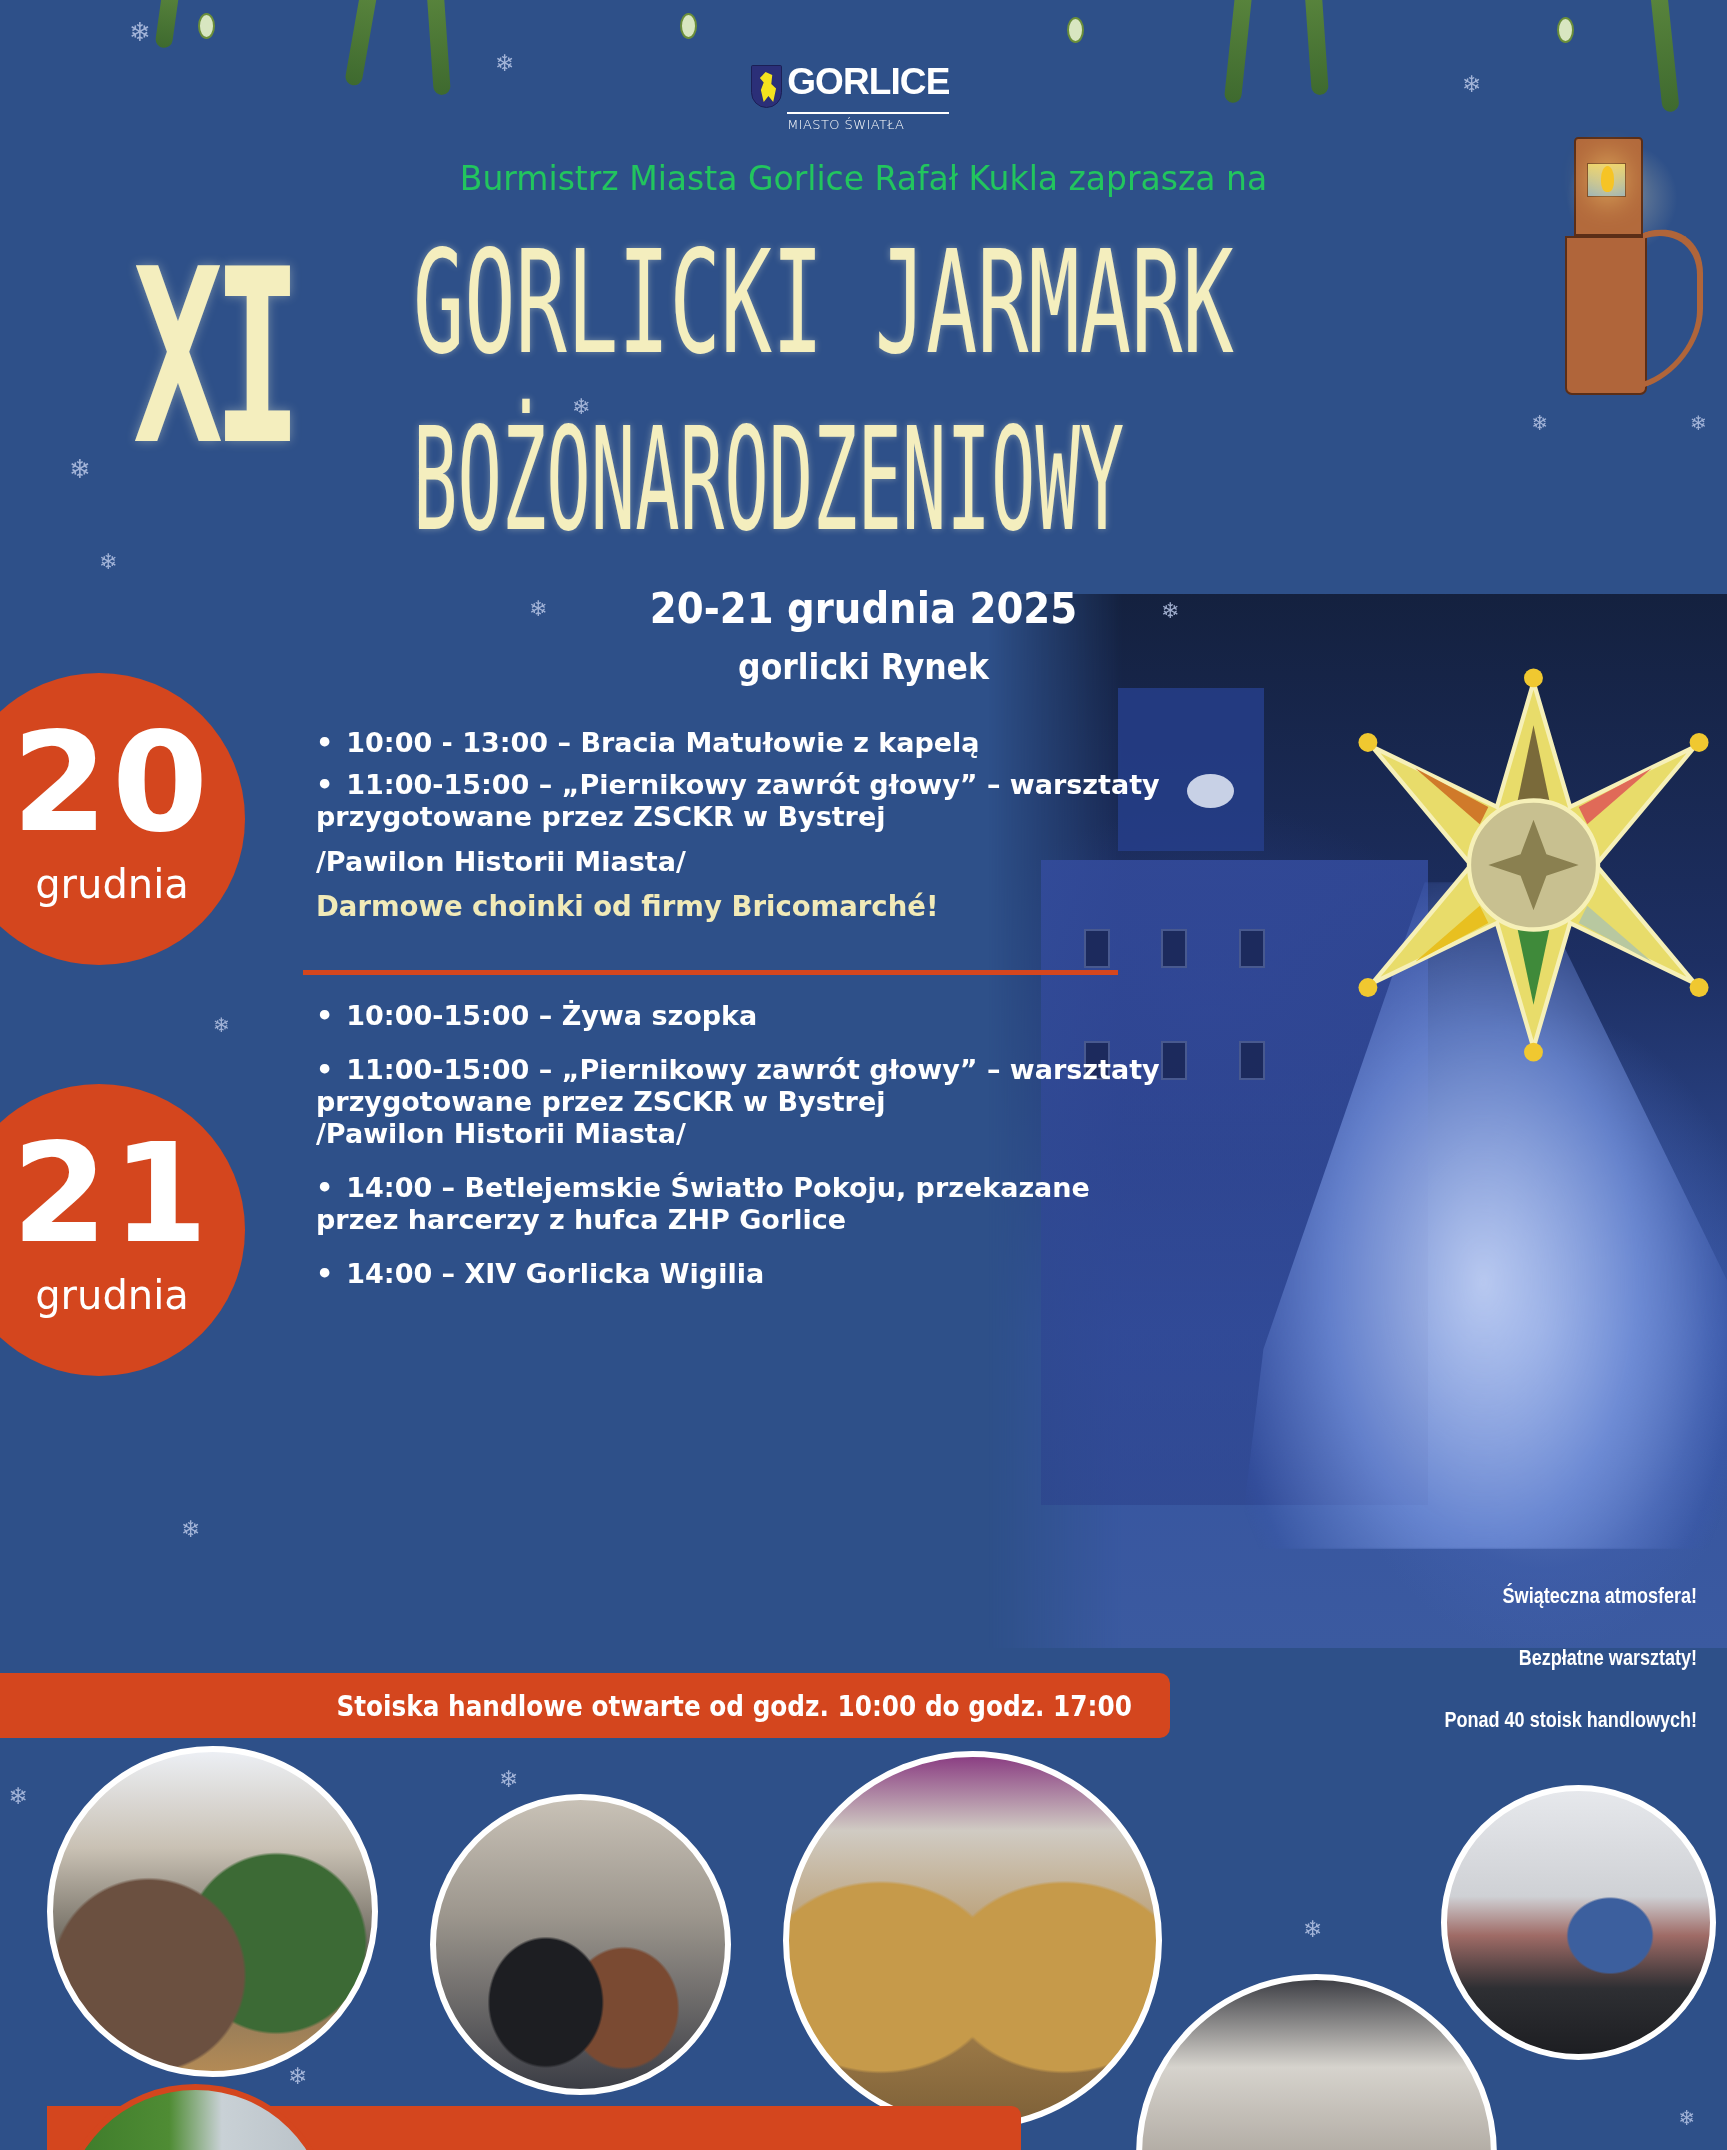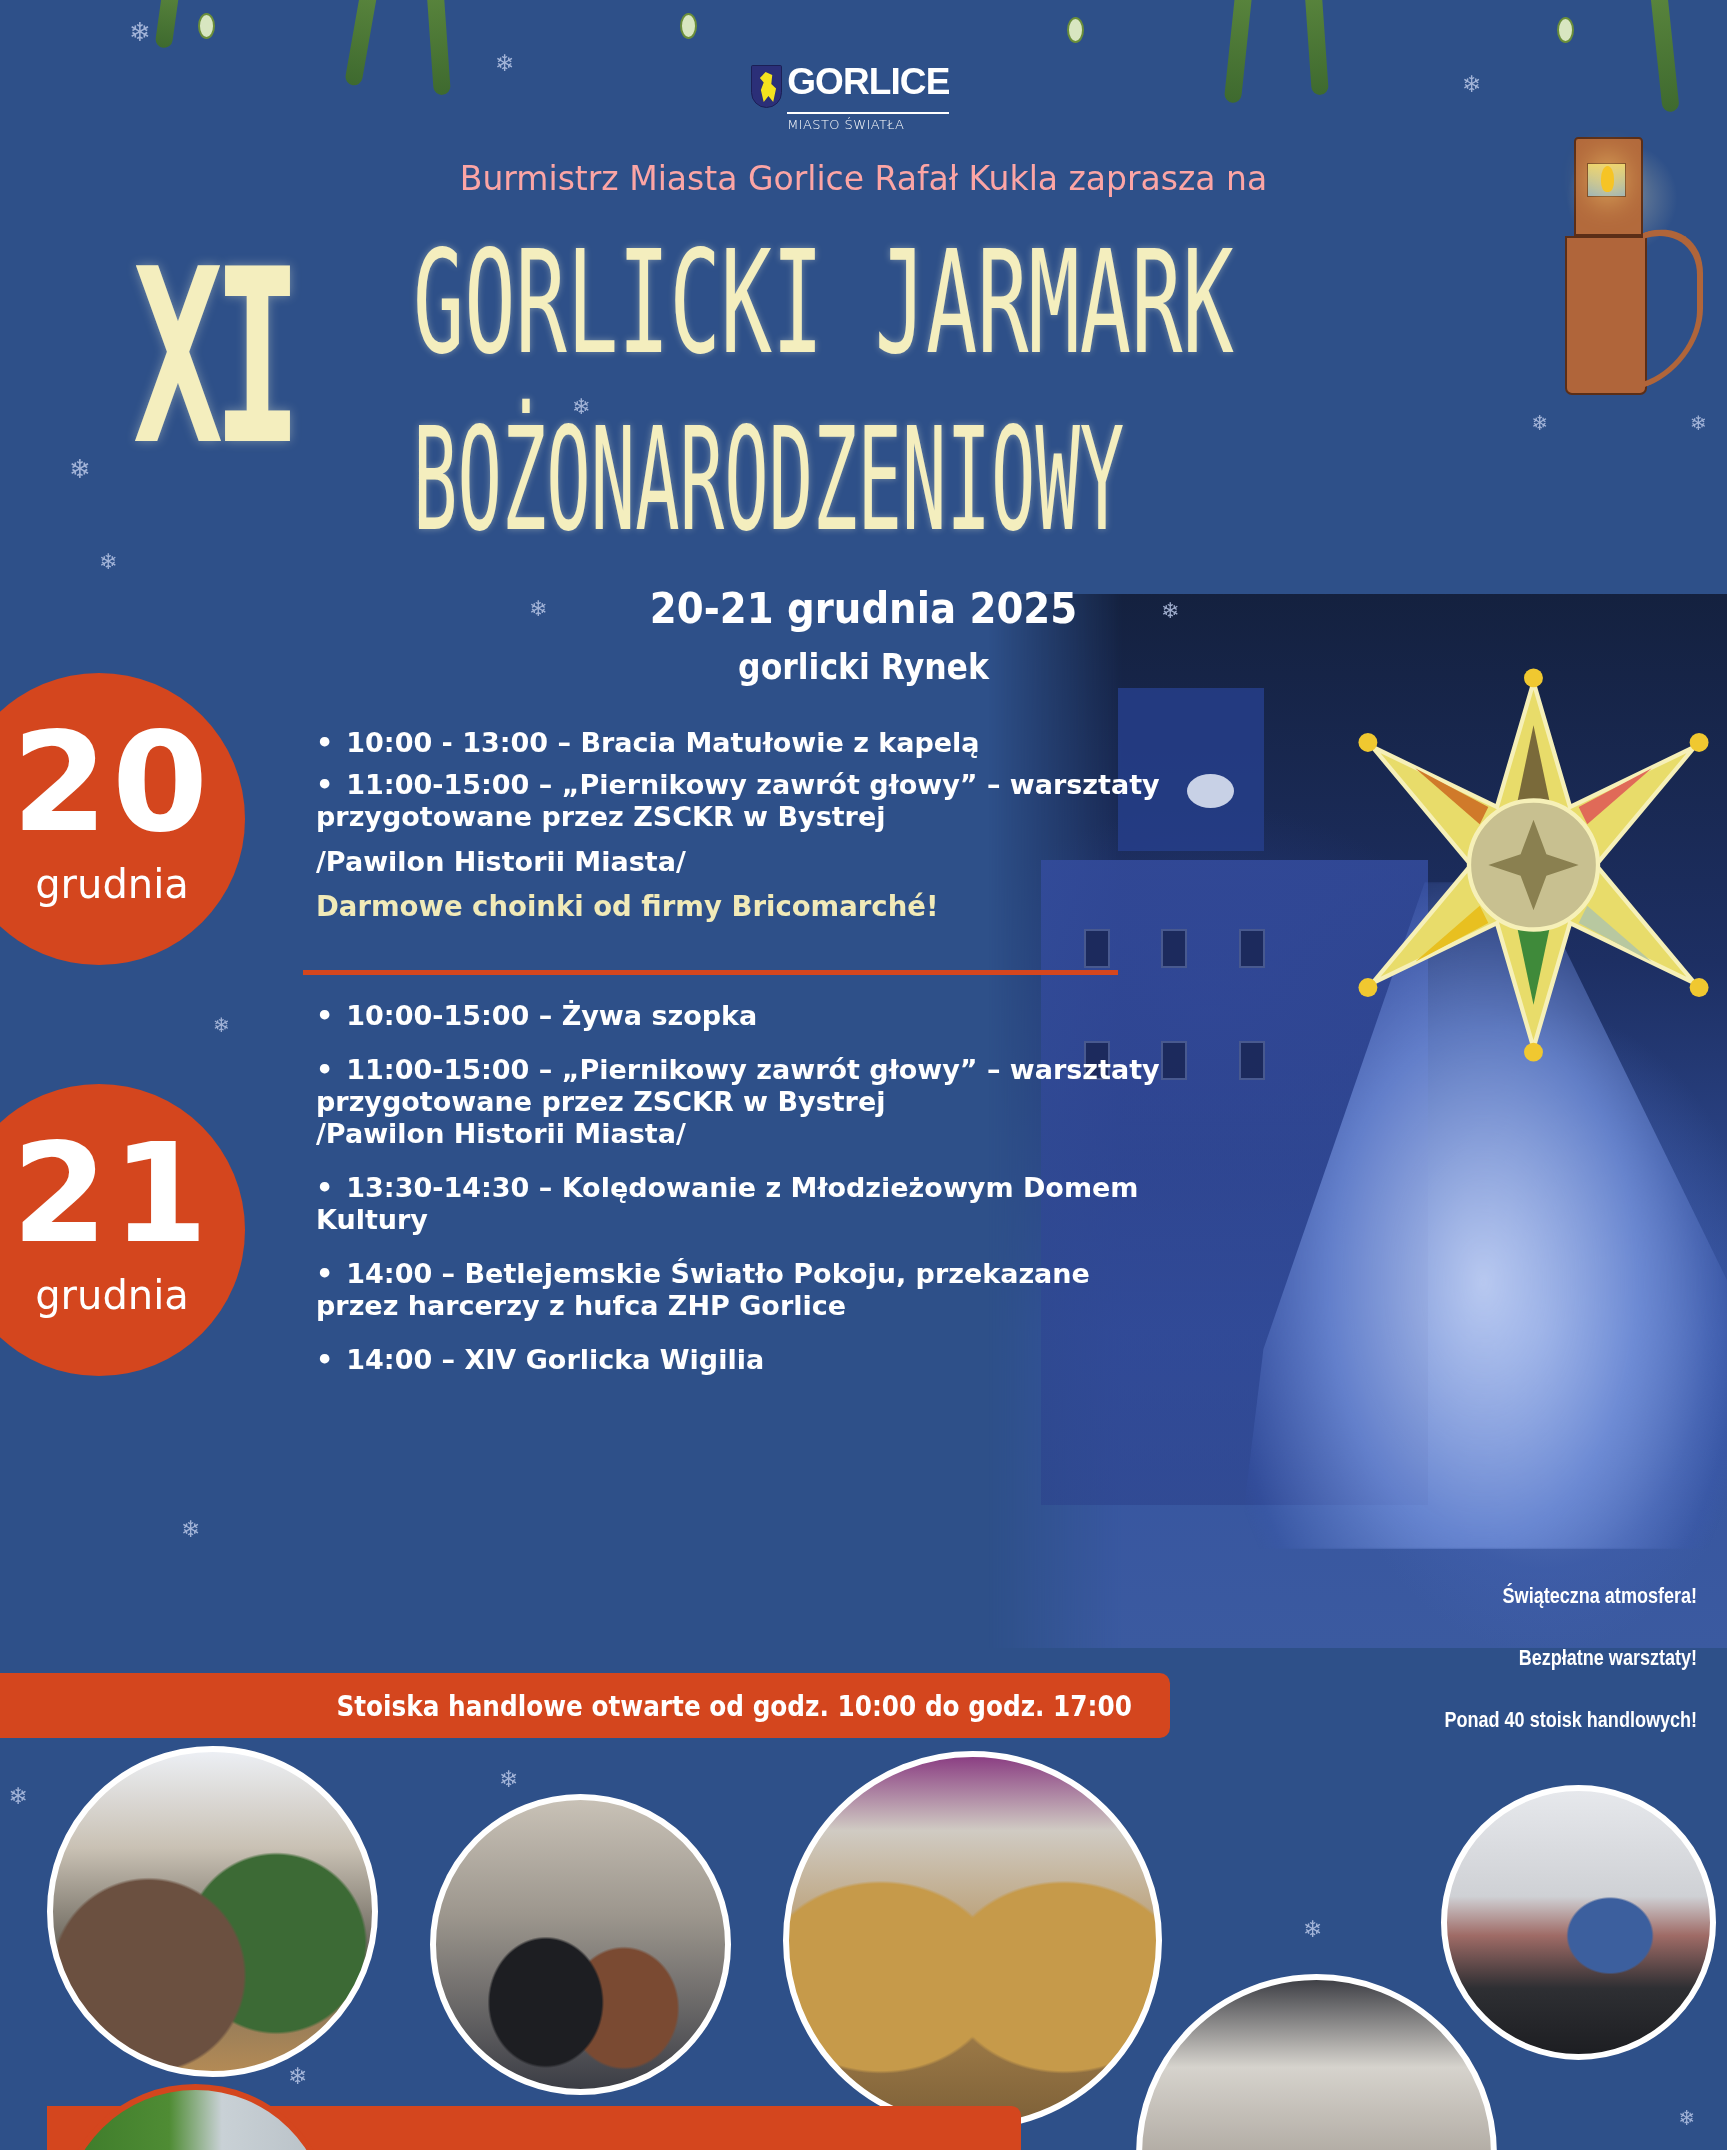--- a/index.html
+++ b/index.html
@@ -30,21 +30,21 @@
   .snow { position: absolute; color: #b8c6e6; font-size: 26px; line-height: 1; opacity: 0.85; }
 
   
   .logo { position: absolute; display: flex; align-items: flex-start; gap: 5.2px; }
   .shield { width: 31px; height: 43px; background: #2b2f78; border-radius: 1.7px 1.7px 15.5px 15.5px; position: relative; border: 0.9px solid #1b1f55; }
   .shield-lion { position: absolute; left: 6px; top: 6px; width: 19px; height: 30px; background: #f4e21e; clip-path: polygon(40% 0, 75% 10%, 70% 40%, 95% 55%, 80% 100%, 55% 80%, 30% 100%, 15% 60%, 30% 35%, 10% 20%); }
   .logo-text { display: flex; flex-direction: column; }
   .logo-title { font-family: "Liberation Sans", sans-serif; font-weight: 700; font-size: 37px; letter-spacing: -0.9px; line-height: 0.9; color: #fff; border-bottom: 2.2px solid #fff; padding-bottom: 14px; }
   .logo-sub { font-family: "DejaVu Sans", sans-serif; font-size: 13px; letter-spacing: 0.4px; color: #fff; margin-top: 2.6px; font-weight: 300; }
 
-  .invite { position: absolute; left: 0; top: 159px; width: 1727px; text-align: center; font-size: 33px; color: #fca5a5; font-family: "DejaVu Sans", sans-serif; }
+  .invite { position: absolute; left: 0; top: 159px; width: 1727px; text-align: center; font-size: 33px; color: #22c55e; font-family: "DejaVu Sans", sans-serif; }
 
   
   .title-xi { position: absolute; left: 133px; top: 237px; font-family: "DejaVu Sans Mono", monospace; font-size: 241px; font-weight: 700; color: #f4eebe; letter-spacing: -17px; line-height: 1; transform: scaleX(0.62); transform-origin: left top; text-shadow: 0 0 13px rgba(255,255,220,0.35); }
   .title-line { position: absolute; left: 413px; font-family: "DejaVu Sans Mono", monospace; color: #f4eebe; line-height: 1; text-shadow: 0 0 10.3px rgba(255,255,220,0.35); transform-origin: left top; white-space: nowrap; }
   .title-1 { top: 232px; font-size: 142px; transform: scaleX(0.6); }
   .title-2 { top: 409px; font-size: 142px; transform: scaleX(0.52); }
 
   
   .lantern { position: absolute; left: 1561px; top: 120px; width: 146px; height: 284px; }
   .lantern-top { position: absolute; left: 13px; top: 17px; width: 69px; height: 99px; background: #b36a3c; border: 2.6px solid #5b2e17; border-radius: 4.3px 4.3px 0 0; }
@@ -208,21 +208,20 @@
   </div>
   <div class="divider"></div>
 
   <div class="day day-21">
     <span class="day-num">21</span>
     <span class="day-month">grudnia</span>
   </div>
   <div class="sched sched-21">
     <div class="item"><span class="bullet">•</span><span>10:00-15:00 – Żywa szopka</span></div>
     <div class="item"><span class="bullet">•</span><span>11:00-15:00 – „Piernikowy zawrót głowy” – warsztaty przygotowane przez ZSCKR w Bystrej</span><div>/Pawilon Historii Miasta/</div></div>
-    <div class="item"><span class="bullet">•</span><span>13:30-14:30 – Kolędowanie z Młodzieżowym Domem Kultury</span></div>
     <div class="item"><span class="bullet">•</span><span>14:00 – Betlejemskie Światło Pokoju, przekazane przez harcerzy z hufca ZHP Gorlice</span></div>
     <div class="item"><span class="bullet">•</span><span>14:00 – XIV Gorlicka Wigilia</span></div>
   </div>
 
   <div class="highlights">
     <span class="hl">Świąteczna atmosfera!</span>
     <span class="hl">Bezpłatne warsztaty!</span>
     <span class="hl">Ponad 40 stoisk handlowych!</span>
   </div>
 

